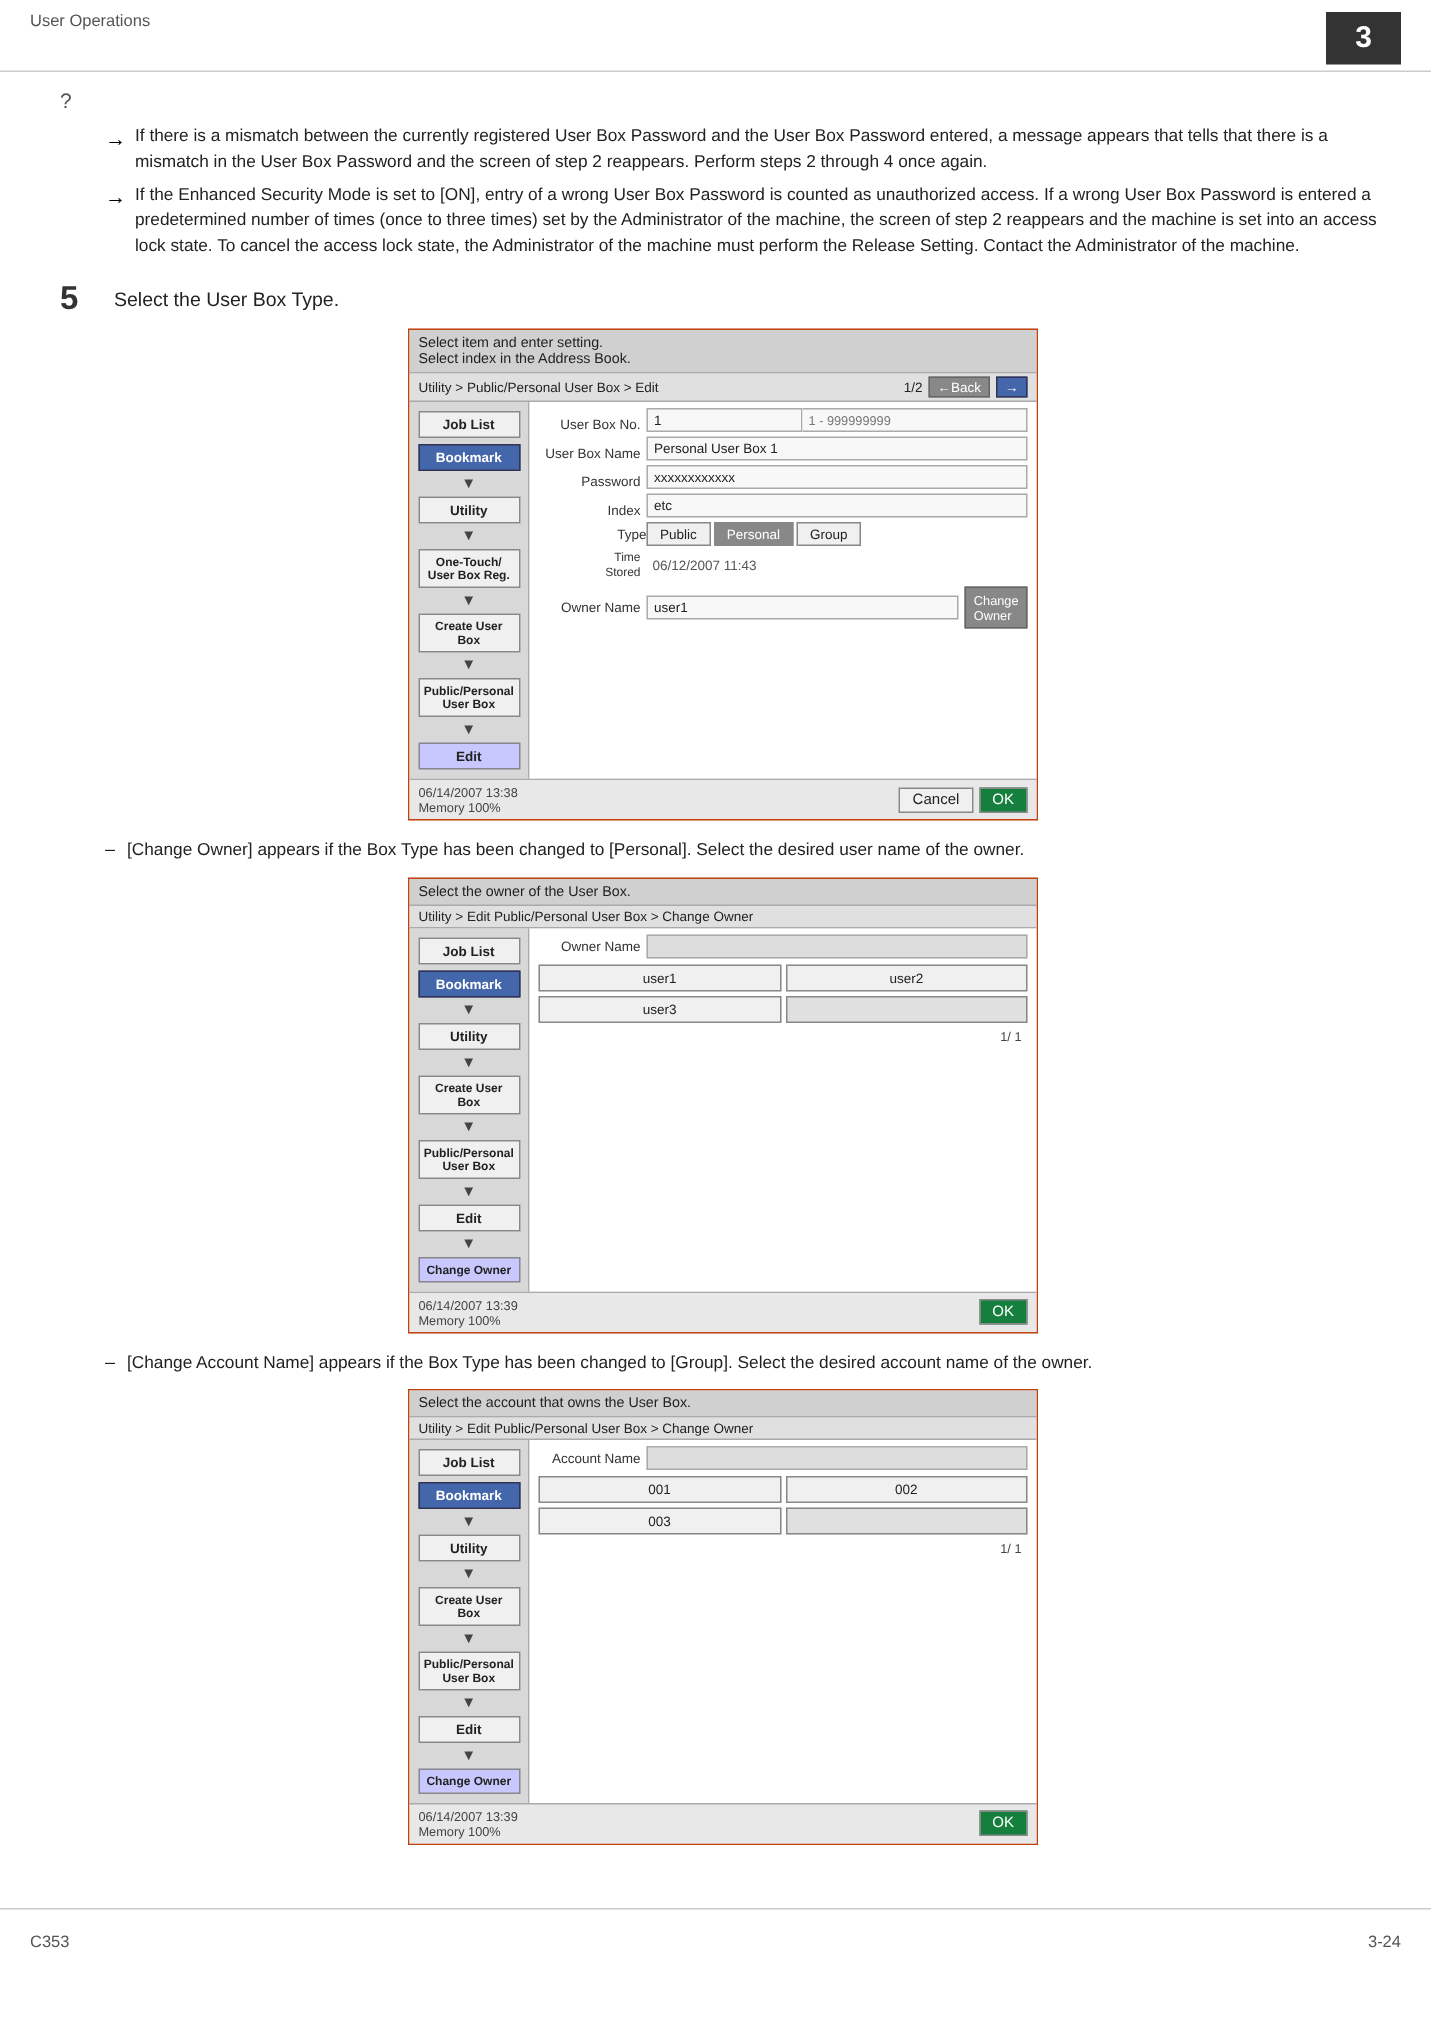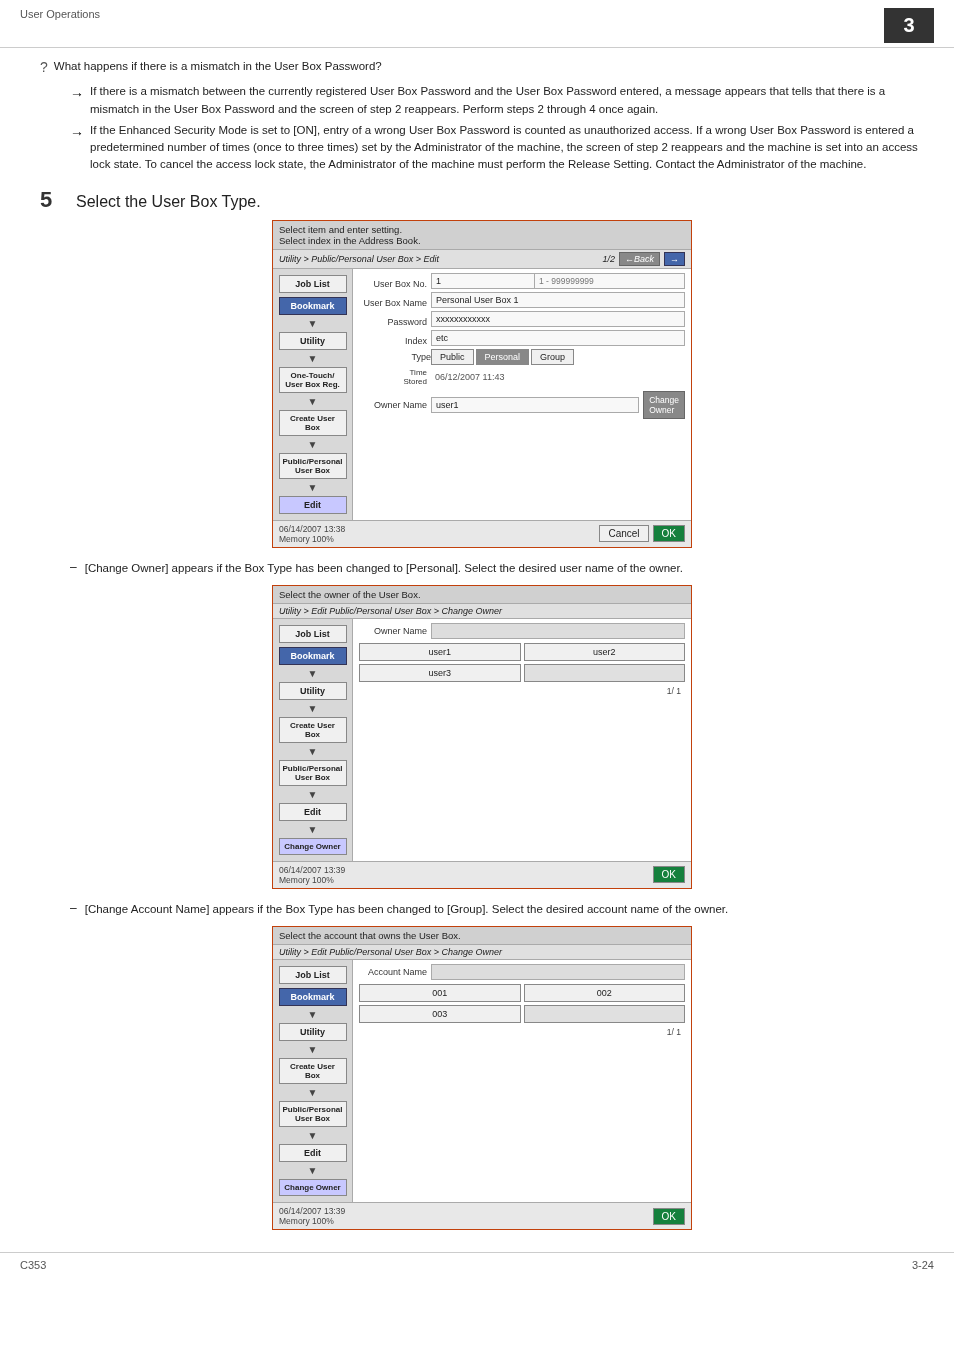--- a/index.html
+++ b/index.html
@@ -83,21 +83,21 @@
     }
     .step-number {
       font-size: 22px;
       font-weight: bold;
       color: #333;
       margin-right: 14px;
       line-height: 1.1;
       min-width: 22px;
     }
     .step-text {
-      font-size: 16px;
+      font-size: 13px;
       padding-top: 5px;
       color: #222;
     }
 
     
     .ui-mockup {
       border: 1px solid #c2410c;
       background: #e8e8e8;
       width: 420px;
       margin: 8px auto 12px auto;
@@ -111,21 +111,20 @@
       border-bottom: 1px solid #aaa;
     }
     .ui-mockup .mock-nav {
       background: #e0e0e0;
       padding: 2px 6px;
       font-size: 9px;
       border-bottom: 1px solid #aaa;
       display: flex;
       align-items: center;
       justify-content: space-between;
-      font-style: italic;
     }
     .mock-nav-left { flex: 1; }
     .mock-nav-right {
       display: flex;
       align-items: center;
       gap: 4px;
     }
     .nav-page { font-size: 9px; }
     .nav-btn {
       background: #888;
@@ -360,22 +359,23 @@
       margin-right: 8px;
       flex-shrink: 0;
       font-size: 12px;
     }
 
     
     .page-footer {
       display: flex;
       justify-content: space-between;
       align-items: center;
-      padding: 6px 20px;
+      padding: 16px 20px;
       border-top: 1px solid #ccc;
+      margin-top: 20px;
     }
     .footer-model {
       font-size: 11px;
       color: #555;
     }
     .footer-page {
       font-size: 11px;
       color: #555;
     }
 
@@ -406,21 +406,20 @@
 
   <div class="page-header">
     <span class="header-left">User Operations</span>
     <div class="header-right">3</div>
   </div>
 
   <div class="content">
 
     <div class="question-item">
       <span class="question-icon">?</span>
-      <span class="item-text">What happens if there is a mismatch in the User Box Password?</span>
     </div>
 
     <div class="bullet-item">
       <span class="arrow-icon">→</span>
       <span class="item-text">If there is a mismatch between the currently registered User Box Password and the User Box Password entered, a message appears that tells that there is a mismatch in the User Box Password and the screen of step 2 reappears. Perform steps 2 through 4 once again.</span>
     </div>
 
     <div class="bullet-item">
       <span class="arrow-icon">→</span>
       <span class="item-text">If the Enhanced Security Mode is set to [ON], entry of a wrong User Box Password is counted as unauthorized access. If a wrong User Box Password is entered a predetermined number of times (once to three times) set by the Administrator of the machine, the screen of step 2 reappears and the machine is set into an access lock state. To cancel the access lock state, the Administrator of the machine must perform the Release Setting. Contact the Administrator of the machine.</span>

